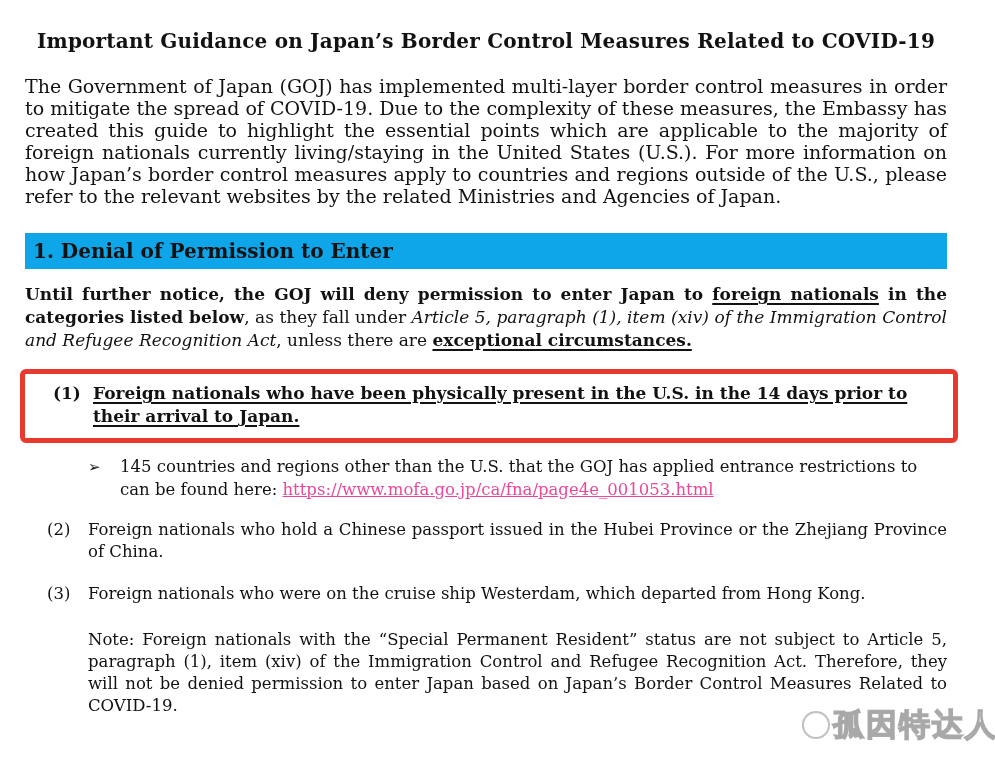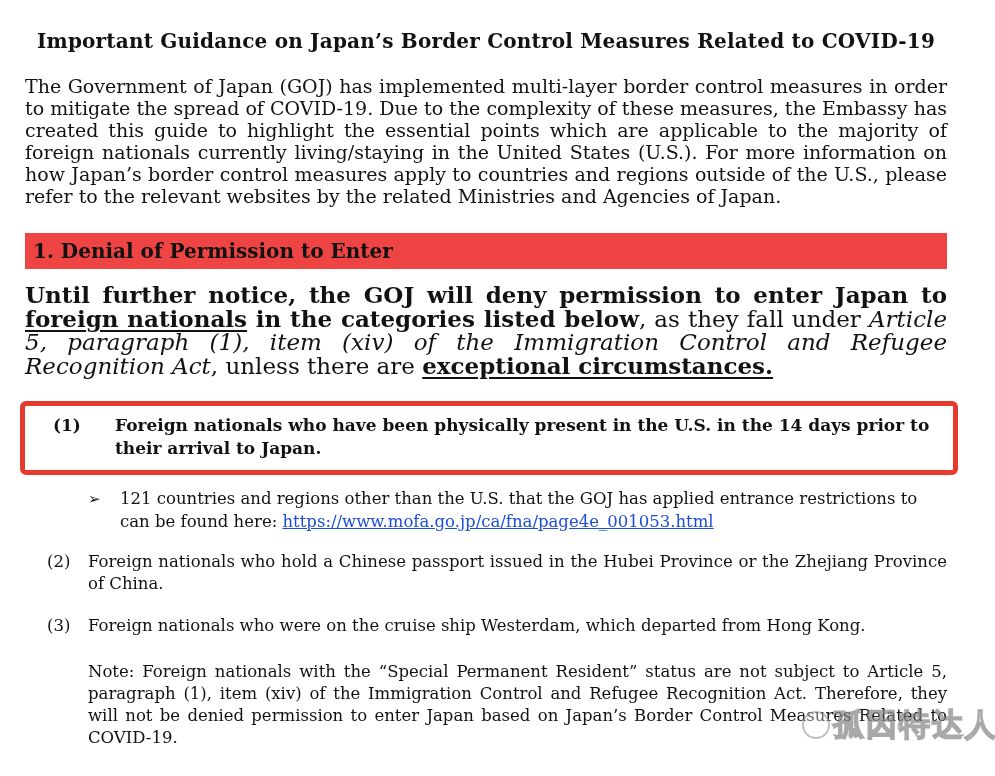--- a/index.html
+++ b/index.html
@@ -25,52 +25,52 @@
   
   .byline{
     margin-top:22px;text-align:right;font-size:18px;line-height:25px;
   }
   
   .intro{
     margin-top:20px;font-size:19px;line-height:22px;text-align:justify;
   }
   
   .section-heading{
-    margin-top:26px;background:#ef4444;
+    margin-top:26px;background:#0ea5e9;
     font-size:20px;font-weight:bold;line-height:22px;
     padding:7px 10px 7px 8px;
   }
   
   .lede{
-    margin-top:14px;font-size:23px;line-height:23px;text-align:justify;
+    margin-top:14px;font-size:17px;line-height:23px;text-align:justify;
   }
   .b{font-weight:bold;}
   .bu{font-weight:bold;text-decoration:underline;text-decoration-thickness:2px;text-underline-offset:3px;}
   .it{font-style:italic;}
   
   .highlight-box{
     margin:10px -11px 0 -5px;
     border:5px solid #e8392e;border-radius:6px;
     padding:8px 12px 10px 10px;
     display:grid;grid-template-columns:58px 1fr;
     font-size:17px;line-height:23px;
   }
   .highlight-box .num{font-weight:bold;padding-left:18px;}
   .highlight-box .txt{
-    font-weight:bold;text-decoration-thickness:2px;text-underline-offset:3px;margin-left:22px;
+    font-weight:bold;text-decoration:underline;text-decoration-thickness:2px;text-underline-offset:3px;
   }
   
   .bullet-row{
     margin:12px 0 0 63px;
     display:grid;grid-template-columns:32px 1fr;
     font-size:16.5px;line-height:23px;
   }
   .bullet-row .marker{font-family:"DejaVu Sans",sans-serif;font-size:15px;padding-top:1px;}
   .link{
-    color:#1d4ed8;text-decoration:underline;cursor:pointer;word-break:break-all;
+    color:#ec4899;text-decoration:underline;cursor:pointer;word-break:break-all;
   }
   
   .item-row{
     display:grid;grid-template-columns:63px 1fr;
     font-size:16.5px;line-height:22px;text-align:justify;
   }
   .item-row .num{padding-left:22px;}
   .item2{margin-top:18px;}
   .item3{margin-top:20px;}
   
@@ -113,21 +113,21 @@
 
   <p class="lede"><span class="b">Until further notice, the GOJ will deny permission to enter Japan to </span><span class="bu">foreign nationals</span><span class="b"> in the categories listed below</span><span>, as they fall under </span><span class="it">Article 5, paragraph (1), item (xiv) of the Immigration Control and Refugee Recognition Act</span><span>, unless there are </span><span class="bu">exceptional circumstances.</span></p>
 
   <div class="highlight-box">
     <span class="num">(1)</span>
     <span class="txt">Foreign nationals who have been physically present in the U.S. in the 14 days prior to their arrival to Japan.</span>
   </div>
 
   <div class="bullet-row">
     <span class="marker">➢</span>
-    <span><span>121 countries and regions other than the U.S. that the GOJ has applied entrance restrictions to can be found here: </span><span class="link">https://www.mofa.go.jp/ca/fna/page4e_001053.html</span></span>
+    <span><span>145 countries and regions other than the U.S. that the GOJ has applied entrance restrictions to can be found here: </span><span class="link">https://www.mofa.go.jp/ca/fna/page4e_001053.html</span></span>
   </div>
 
   <div class="item-row item2">
     <span class="num">(2)</span>
     <span>Foreign nationals who hold a Chinese passport issued in the Hubei Province or the Zhejiang Province of China.</span>
   </div>
 
   <div class="item-row item3">
     <span class="num">(3)</span>
     <span>Foreign nationals who were on the cruise ship Westerdam, which departed from Hong Kong.</span>

